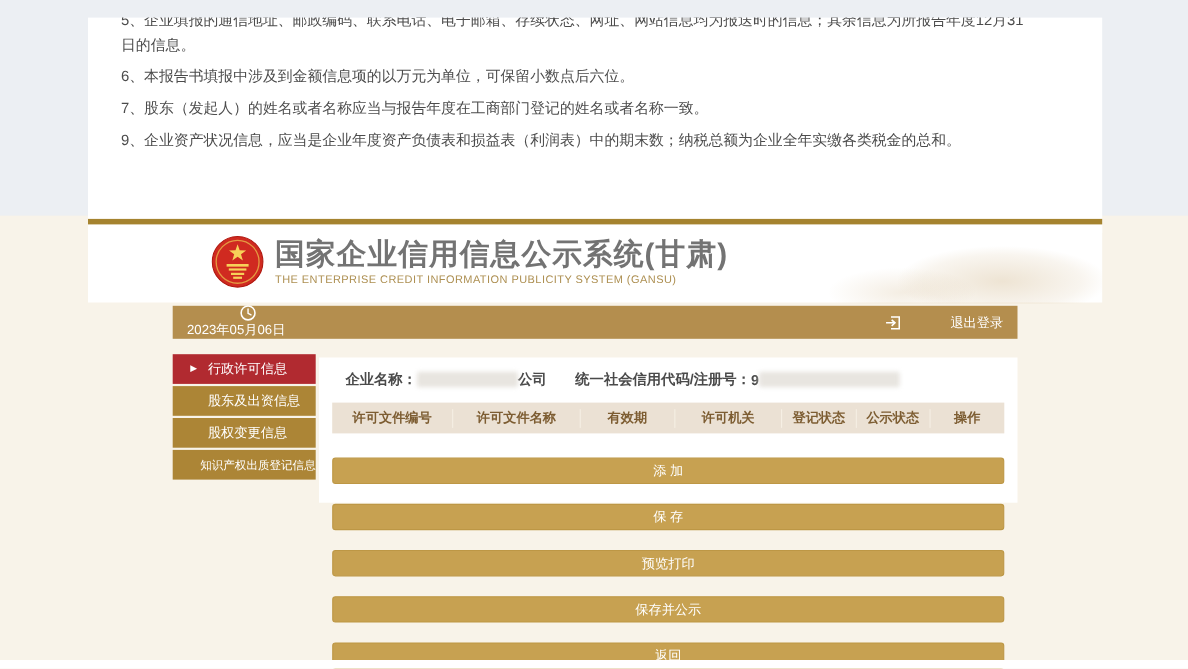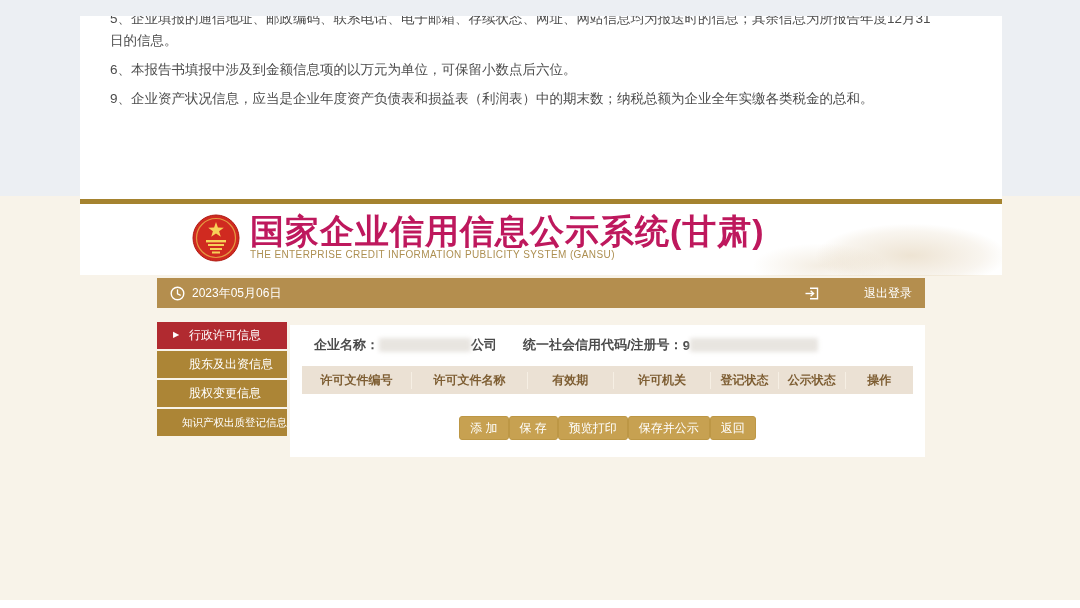--- a/index.html
+++ b/index.html
@@ -13,31 +13,31 @@
          padding:0 58px 0 30px; overflow:hidden; color:#4c4c4c; font-size:13.5px; line-height:22px; }
   .doc p { margin:0 0 7px 0; }
   .doc p:first-child { margin-top:-8px; }
 
   
   .header-band { position:absolute; left:80px; top:199px; width:922px; height:76px; background:#ffffff;
                  border-top:5px solid #a5832f; }
   .brand { position:absolute; left:112px; top:10px; display:flex; align-items:center; }
   .emblem { width:48px; height:48px; flex:0 0 48px; }
   .brand-text { margin-left:10px; }
-  .brand-title { font-size:34px; font-weight:bold; color:#be185d; letter-spacing:1px; line-height:30px; }
+  .brand-title { font-size:27px; font-weight:bold; color:#737373; letter-spacing:1px; line-height:30px; }
   .brand-sub { font-size:10px; color:#ad8f51; letter-spacing:0.4px; margin-top:3px; }
   .watermark { position:absolute; right:0; top:4px; width:260px; height:68px;
                background:
                  radial-gradient(ellipse 120px 40px at 65% 70%, rgba(193,157,98,0.28), rgba(193,157,98,0.10) 60%, transparent 80%),
                  radial-gradient(ellipse 90px 30px at 30% 85%, rgba(193,157,98,0.18), transparent 75%); }
 
   
   .topbar { position:absolute; left:157px; top:278px; width:768px; height:30px; background:#b48e4e;
             display:flex; align-items:center; padding:0 13px; color:#ffffff; font-size:12px; }
-  .topbar .grp { display:flex; align-items:center; }
+  .topbar .grp { display:flex; align-items:center;flex-direction:column; }
   .topbar .icon { display:inline-flex; margin-right:7px; }
   .topbar .date { margin-right:28px; }
   .smudge { display:inline-block; height:15px; border-radius:2px; background:rgba(243,236,223,0.55);
             filter:blur(3px); vertical-align:middle; }
   .logout { margin-left:auto; display:flex; align-items:center; cursor:pointer;gap:37px; }
 
   
   .sidebar { position:absolute; left:157px; top:322px; width:130px; }
   .side-item { position:relative; height:27px; margin-bottom:2px; background:#ac8536; color:#ffffff;
                font-size:12px; display:flex; align-items:center; padding-left:32px; cursor:pointer; white-space:nowrap; }
@@ -48,36 +48,37 @@
   
   .content { position:absolute; left:290px; top:325px; width:635px; height:132px; background:#ffffff;
              padding:10px 12px 0 12px; }
   .info-row { display:flex; align-items:center; font-size:13px; color:#4a4a4a; padding-left:12px; height:20px;font-weight:bold; }
   .info-row .sep { width:26px; }
   .smudge-light { display:inline-block; height:14px; border-radius:2px; background:rgba(228,224,218,0.85);
                   filter:blur(2px); vertical-align:middle; }
   .thead { display:flex; height:28px; margin-top:11px; background:#ebe1d4; align-items:center; }
   .th { font-size:12px; font-weight:bold; color:#7d5d32; text-align:center; border-right:1px solid #f6efe4; }
   .th:last-child { border-right:none; }
-  .btn-row { display:flex; justify-content:center; gap:0; margin-top:22px; }
+  .btn-row { display:flex; justify-content:center; gap:18px; margin-top:22px;flex-direction:column; }
   .btn { background:#c7a151; border:1px solid #bd9745; border-radius:3px; color:#ffffff; font-size:12px;
          padding:4px 10px; line-height:14px; cursor:pointer; white-space:nowrap;
          font-family:"Liberation Sans","DejaVu Sans",sans-serif; }
 
   .bottom-strip { position:absolute; left:0; bottom:0; width:1080px; height:8px; background:#ffffff; }
 </style>
 </head>
 <body>
 
 <div class="stage">
 
   <div class="top-region">
     <div class="doc">
       <p>5、企业填报的通信地址、邮政编码、联系电话、电子邮箱、存续状态、网址、网站信息均为报送时的信息；其余信息为所报告年度12月31日的信息。</p>
       <p>6、本报告书填报中涉及到金额信息项的以万元为单位，可保留小数点后六位。</p>
+      <p>7、股东（发起人）的姓名或者名称应当与报告年度在工商部门登记的姓名或者名称一致。</p>
       <p>9、企业资产状况信息，应当是企业年度资产负债表和损益表（利润表）中的期末数；纳税总额为企业全年实缴各类税金的总和。</p>
     </div>
   </div>
 
   <div class="header-band">
     <div class="watermark"></div>
     <div class="brand">
       <svg class="emblem" viewBox="0 0 48 48">
         <circle cx="24" cy="24" r="23" fill="#d02a20"></circle>
         <circle cx="24" cy="24" r="23" fill="none" stroke="#b01810" stroke-width="1"></circle>

